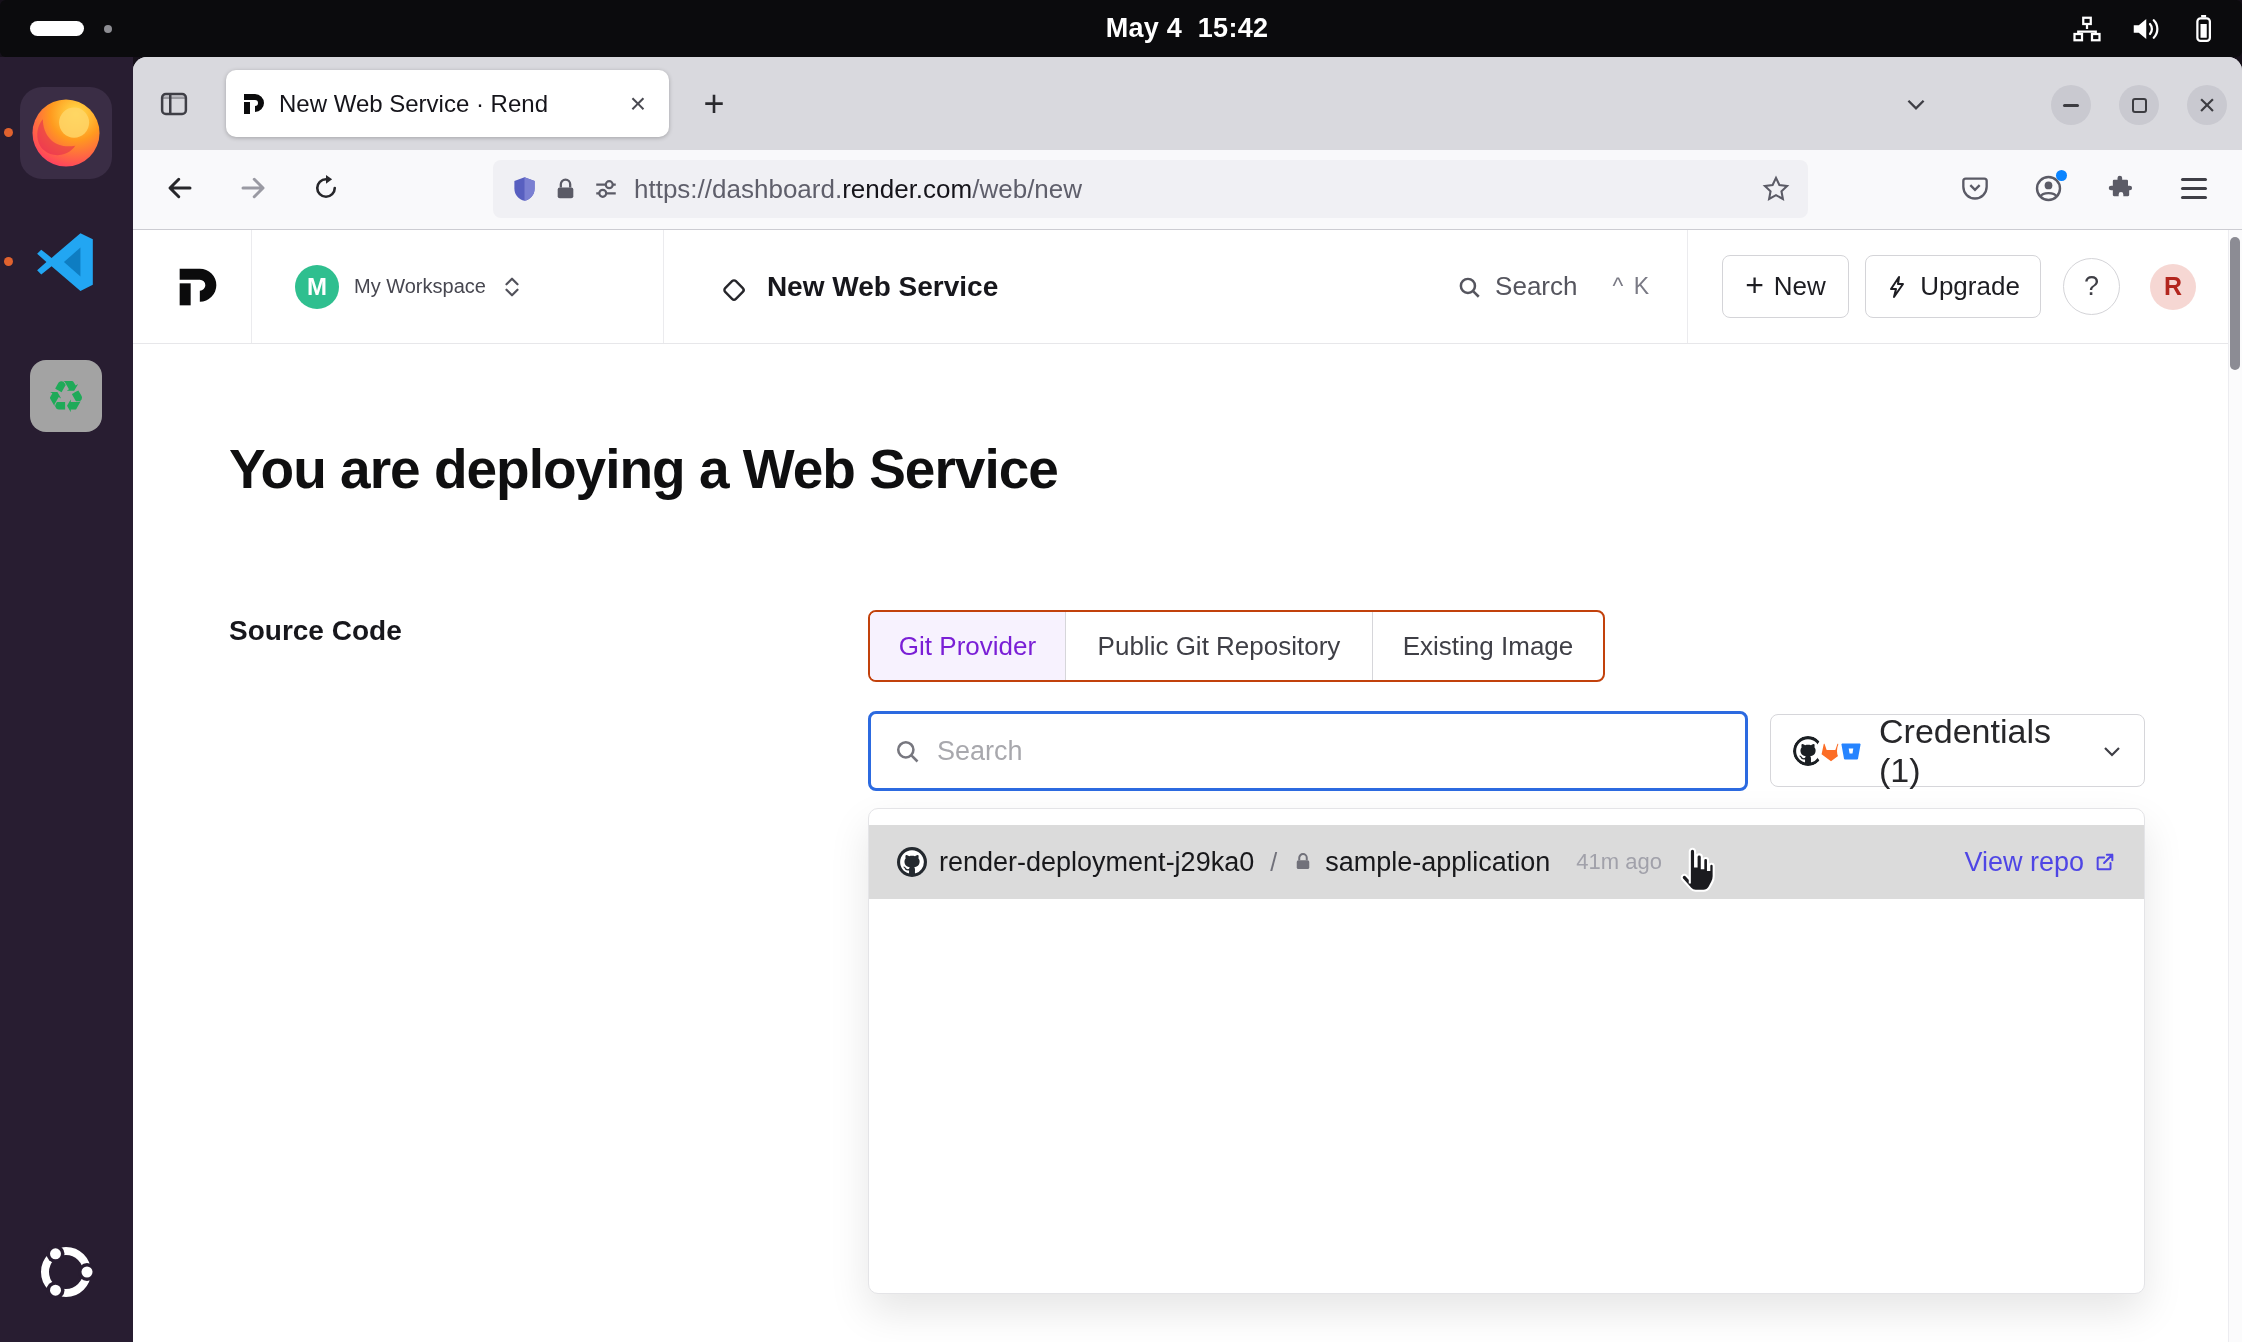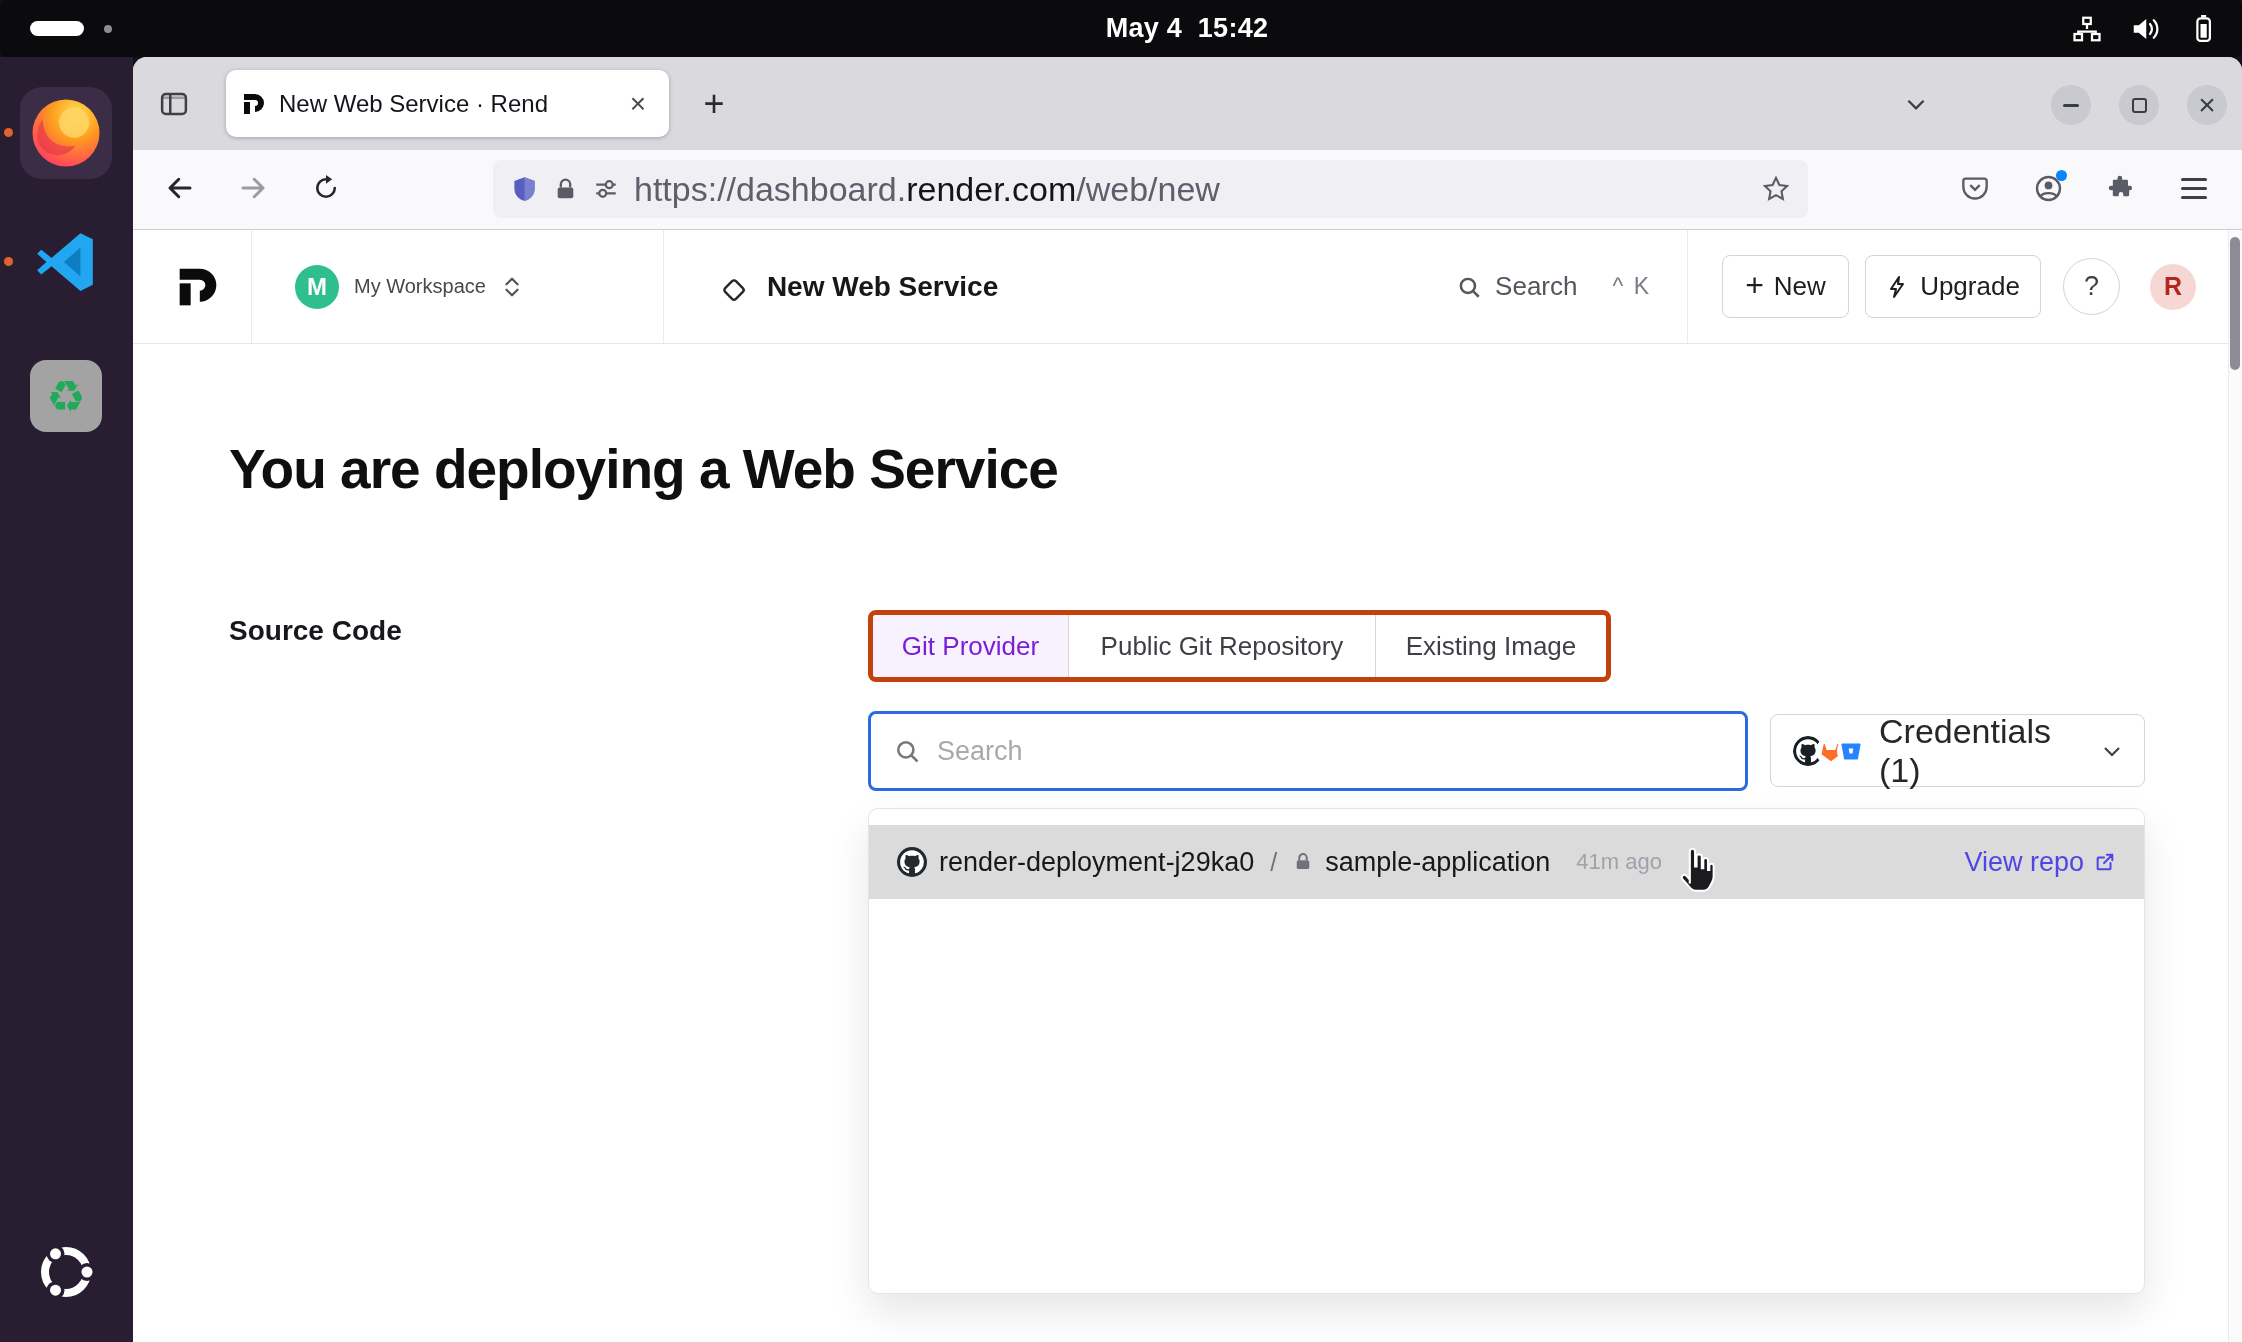--- a/index.html
+++ b/index.html
@@ -49,21 +49,21 @@
   #btn-min { left:1918px; } #btn-max { left:1986px; } #btn-close { left:2054px; font-size:30px; }
   #btn-min .bar { width:16px; height:3px; background:#3c3c41; border-radius:2px; }
   #btn-max .sq { width:15px; height:15px; border:2.5px solid #3c3c41; border-radius:3px; }
 
   
   #navbar { position:absolute; left:0; top:93px; width:100%; height:80px; background:#f9f9fb; border-bottom:1px solid #ccccd2; }
   .nav-btn { position:absolute; top:14px; width:48px; height:48px; display:flex; align-items:center; justify-content:center; }
   #back-btn { left:23px; } #fwd-btn { left:96px; } #reload-btn { left:169px; }
   #urlbar { position:absolute; left:360px; top:10px; width:1315px; height:58px; background:#f0f0f4; border-radius:8px;
             display:flex; align-items:center; padding:0 18px; gap:15px; }
-  .url-text { font-size:34px; color:#5f5f6b; white-space:nowrap;text-align:right; }
+  .url-text { font-size:26px; color:#5f5f6b; white-space:nowrap;text-align:right; }
   .url-text .domain { color:#15141a; }
   #url-right-icons { position:absolute; top:14px; right:24px; display:flex; gap:25px; }
   .nav-icon-btn { width:48px; height:48px; display:flex; align-items:center; justify-content:center; position:relative; }
   .burger { display:flex; flex-direction:column; gap:6px; }
   .burger div { width:26px; height:3px; background:#3f3f46; border-radius:2px; }
   #acct-dot { position:absolute; top:6px; right:5px; width:11px; height:11px; border-radius:50%; background:#0a84ff; }
 
   
   #render-header { position:absolute; left:0; top:173px; width:100%; height:114px; background:#fff;
                    border-bottom:1px solid #e7e7ea; display:flex; align-items:center; padding-left:43px; }
@@ -87,21 +87,21 @@
   #btn-help { width:57px; height:57px; border:1.5px solid #d4d4d8; border-radius:50%; display:flex; align-items:center;
               justify-content:center; font-size:27px; color:#3f3f46; margin-right:30px; }
   #user-avatar { width:46px; height:46px; border-radius:50%; background:var(--user-avatar-bg); color:var(--user-avatar-text);
                  font-size:25px; font-weight:700; display:flex; align-items:center; justify-content:center; margin-right:46px; }
 
   
   #page-content { position:absolute; left:0; top:287px; width:100%; height:998px; background:#fff; }
   #heading { position:absolute; left:96px; top:93px; font-size:55px; font-weight:700; color:#0f0f10; letter-spacing:-1px; }
   #source-label { position:absolute; left:96px; top:271px; font-size:28px; font-weight:700; color:#17171c; }
 
-  #segctrl { position:absolute; left:735px; top:266px; height:72px; display:flex; border:5px solid #c2410c;
+  #segctrl { position:absolute; left:735px; top:266px; height:72px; display:flex; border:2px solid #c2410c;
              border-radius:8px; overflow:hidden; background:#fff; }
   .seg { display:flex; align-items:center; justify-content:center; font-size:26px; color:#3f3f46;
          border-right:1px solid #d6d6da; }
   .seg:last-child { border-right:none; }
   .seg.active { background:#f7f2fe; color:var(--accent-purple); }
   #seg-1 { width:196px; } #seg-2 { width:307px; } #seg-3 { width:230px; }
 
   #repo-search { position:absolute; left:735px; top:367px; width:880px; height:80px; border:3px solid var(--focus-blue);
                  border-radius:8px; background:#fff; display:flex; align-items:center; padding:0 22px; gap:16px; }
   #repo-search input { border:none; outline:none; flex:1; font-size:27px; color:#1f1f23; font-family:inherit; background:transparent; }

